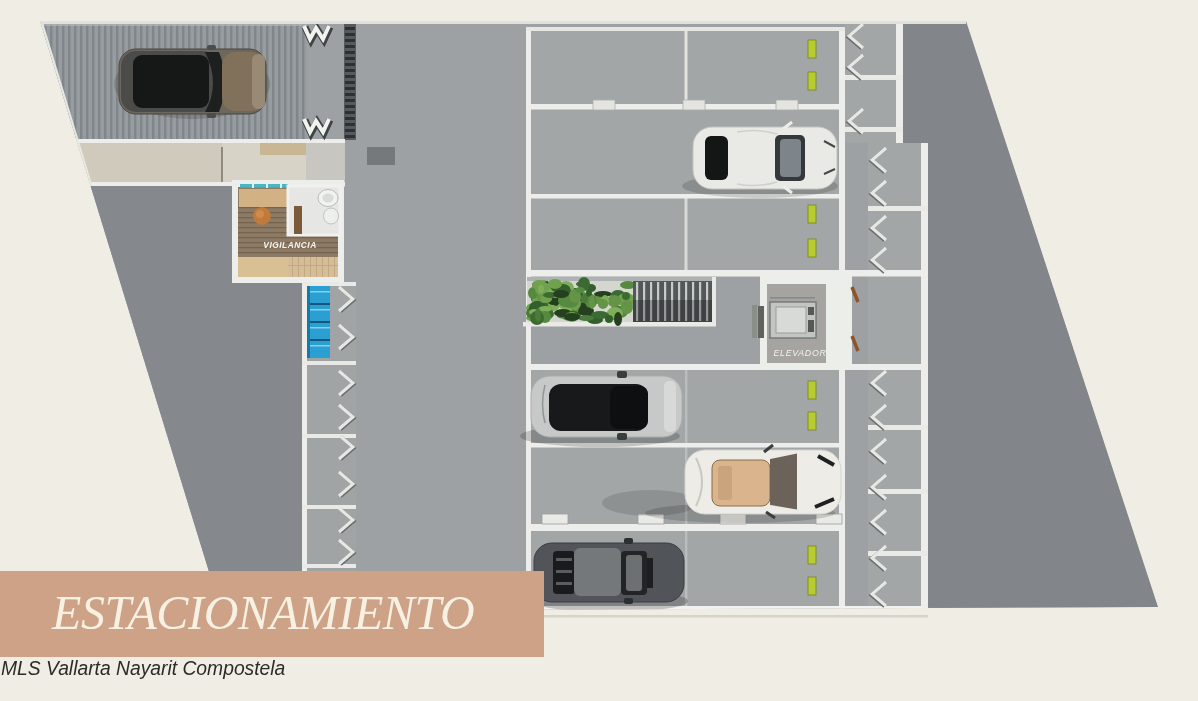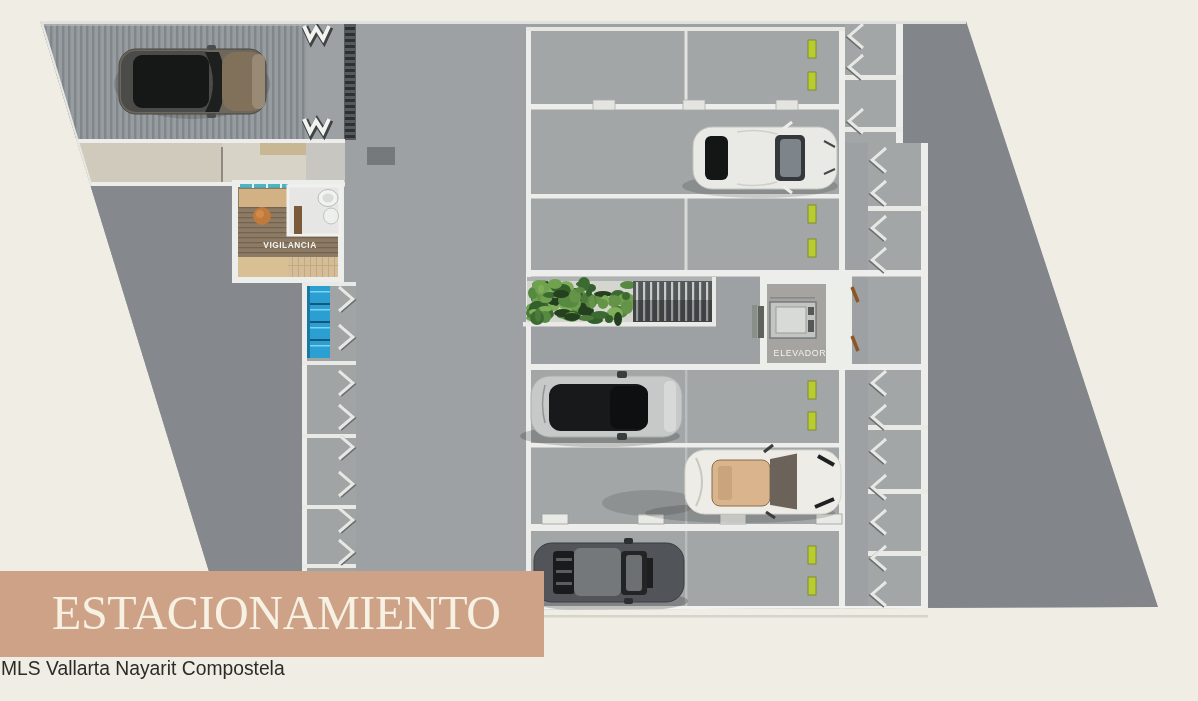--- a/index.html
+++ b/index.html
@@ -1,16 +1,16 @@
 <!DOCTYPE html>
 <html><head><meta charset="utf-8">
 <style>
 html,body{margin:0;padding:0;}
 body{width:1198px;height:701px;background:#efede4;font-family:"Liberation Sans",sans-serif;overflow:hidden;}
-#stage{position:relative;width:1062px;height:701px;}
+#stage{position:relative;width:1062px;height:701px;font-style:italic;}
 </style></head>
 <body>
 <div id="stage">
 <svg width="1198" height="701" viewBox="0 0 1198 701" xmlns="http://www.w3.org/2000/svg">
 <defs>
         <clipPath id="slab">
           <polygon points="40,21 966,21 1158,607 221,611"></polygon>
         </clipPath>
         <clipPath id="ramp">
           <polygon points="40,21 307,21 307,140 76,140"></polygon>

